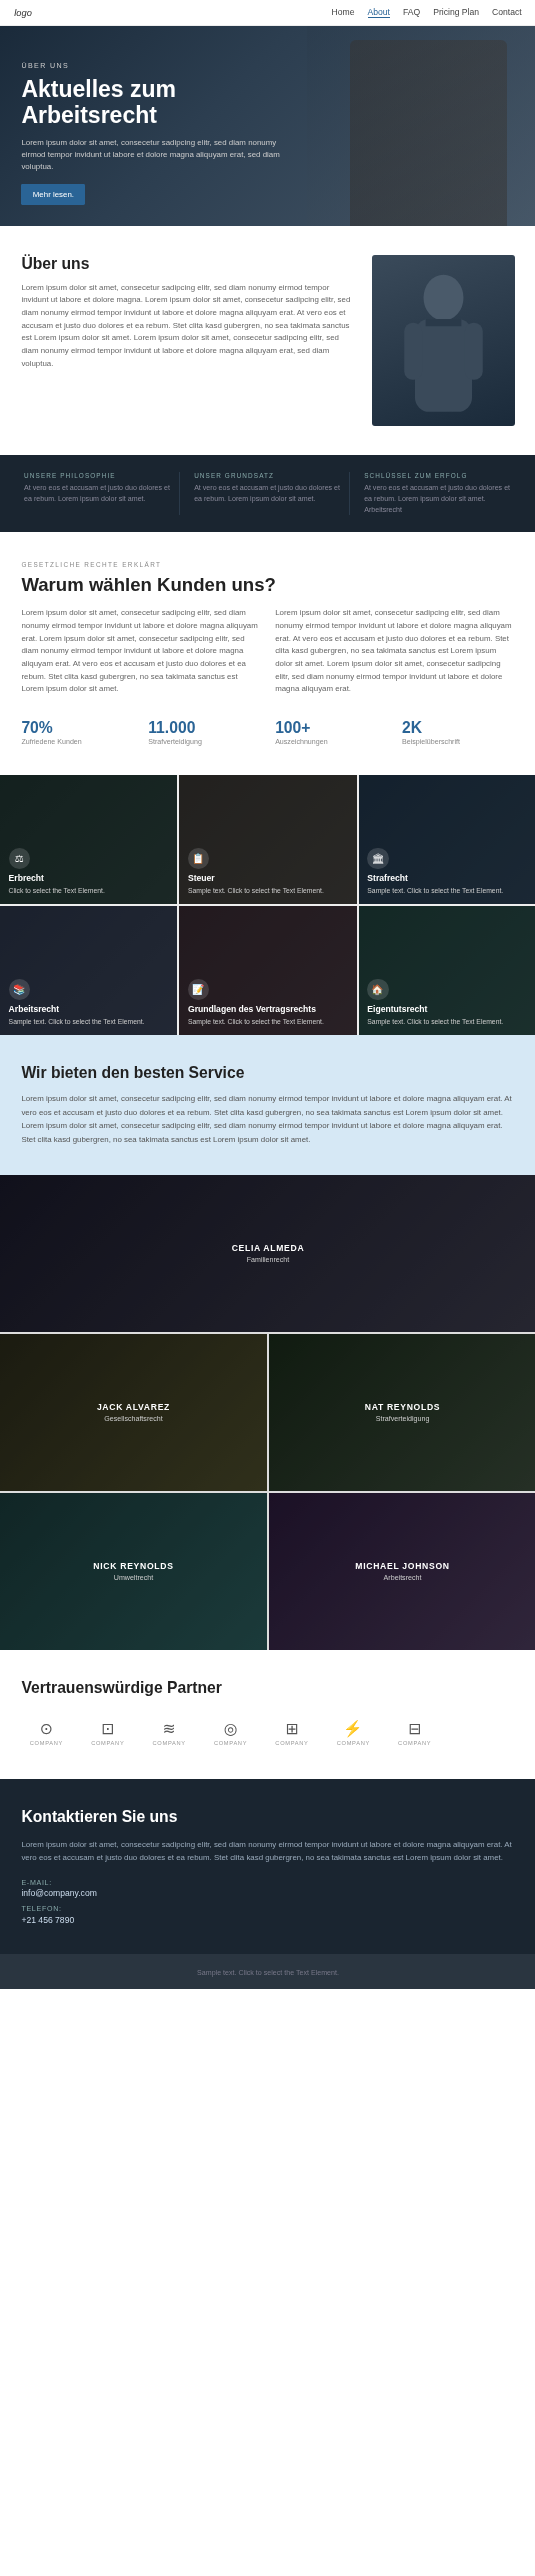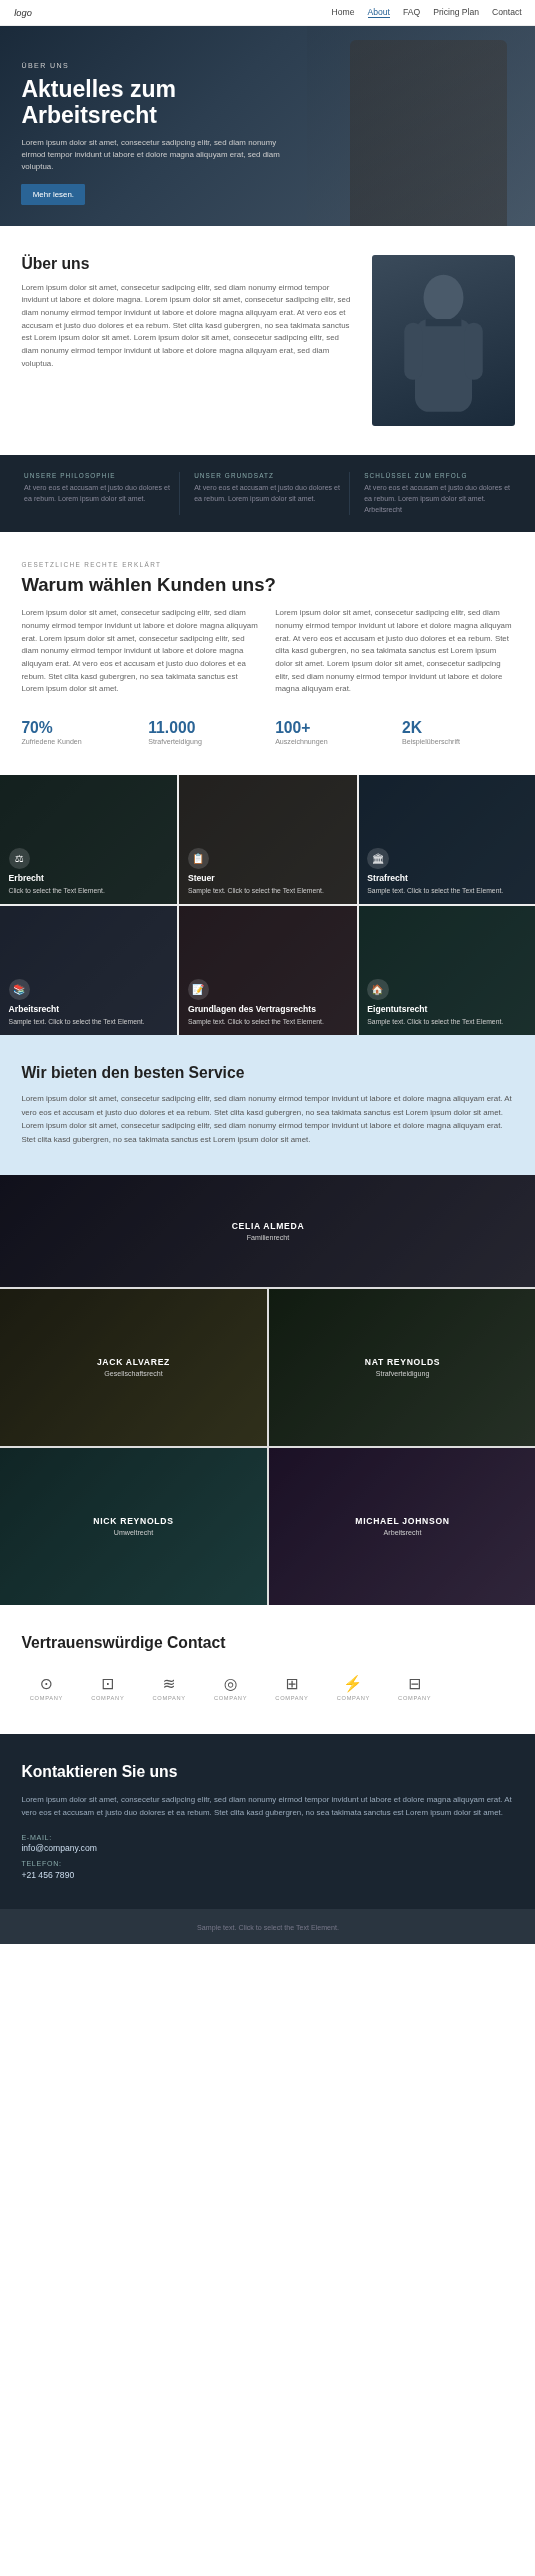--- a/index.html
+++ b/index.html
@@ -239,21 +239,21 @@
 </section>
 
 <section class="best-service">
   <h2 class="best-service-title">Wir bieten den besten Service</h2>
   <p class="best-service-body">Lorem ipsum dolor sit amet, consecetur sadipcing elitr, sed diam nonumy eirmod tempor invidunt ut labore et dolore magna aliquyam erat. At vero eos et accusam et justo duo dolores et ea rebum. Stet clita kasd gubergren, no sea takimata sanctus est Lorem ipsum dolor sit amet. Lorem ipsum dolor sit amet, consecetur sadipcing elitr, sed diam nonumy eirmod tempor invidunt ut labore et dolore magna aliquyam erat. Stet clita kasd gubergren, no sea takimata sanctus est Lorem ipsum dolor sit amet.</p>
 </section>
 
 <section class="team-section">
   <div class="team-grid">
 
-    <div class="team-card team-card-full team-bg-1" style="grid-column:span 2; height:112px;">
+    <div class="team-card team-card-full team-bg-1" style="grid-column:span 2; height:157px;">
       <div class="team-card-overlay">
         <div class="team-card-name">CELIA ALMEDA</div>
         <div class="team-card-role">Familienrecht</div>
       </div>
     </div>
 
     <div class="team-card team-bg-2">
       <div class="team-card-overlay">
         <div class="team-card-name">JACK ALVAREZ</div>
         <div class="team-card-role">Gesellschaftsrecht</div>
@@ -276,21 +276,21 @@
     <div class="team-card team-bg-6">
       <div class="team-card-overlay">
         <div class="team-card-name">MICHAEL JOHNSON</div>
         <div class="team-card-role">Arbeitsrecht</div>
       </div>
     </div>
   </div>
 </section>
 
 <section class="partner-section">
-  <h2 class="partner-title">Vertrauenswürdige Contact</h2>
+  <h2 class="partner-title">Vertrauenswürdige Partner</h2>
   <div class="partner-logos">
     <div class="partner-logo">
       <span class="partner-logo-icon">⊙</span>
       <span class="partner-logo-text">COMPANY</span>
     </div>
     <div class="partner-logo">
       <span class="partner-logo-icon">⊡</span>
       <span class="partner-logo-text">COMPANY</span>
     </div>
     <div class="partner-logo">

